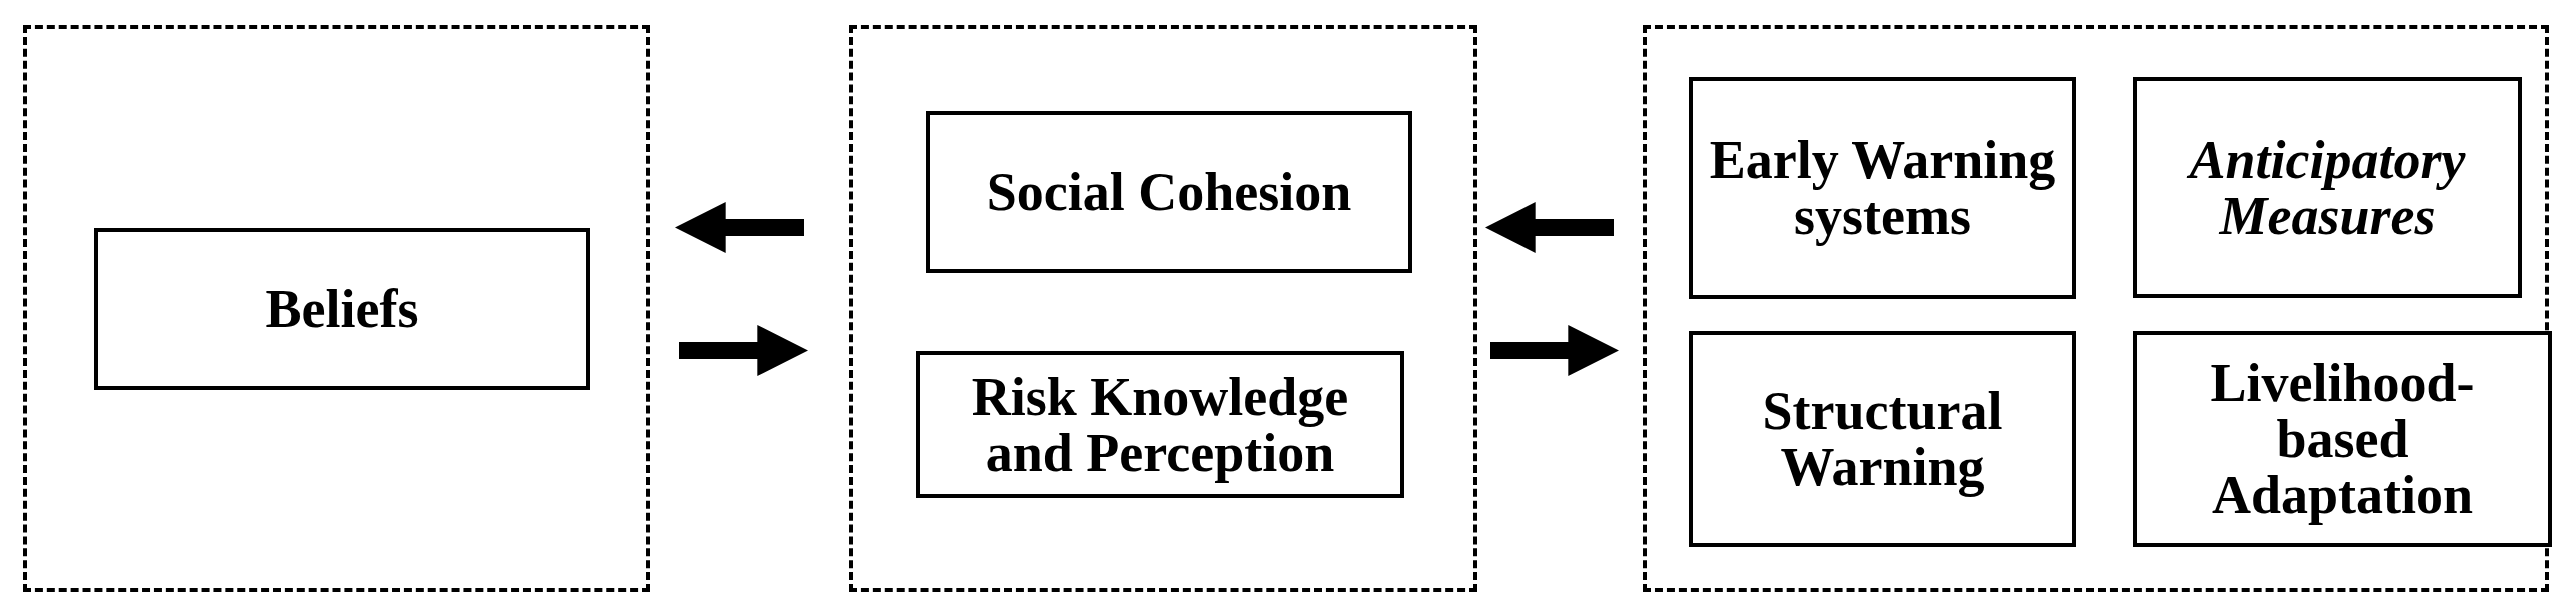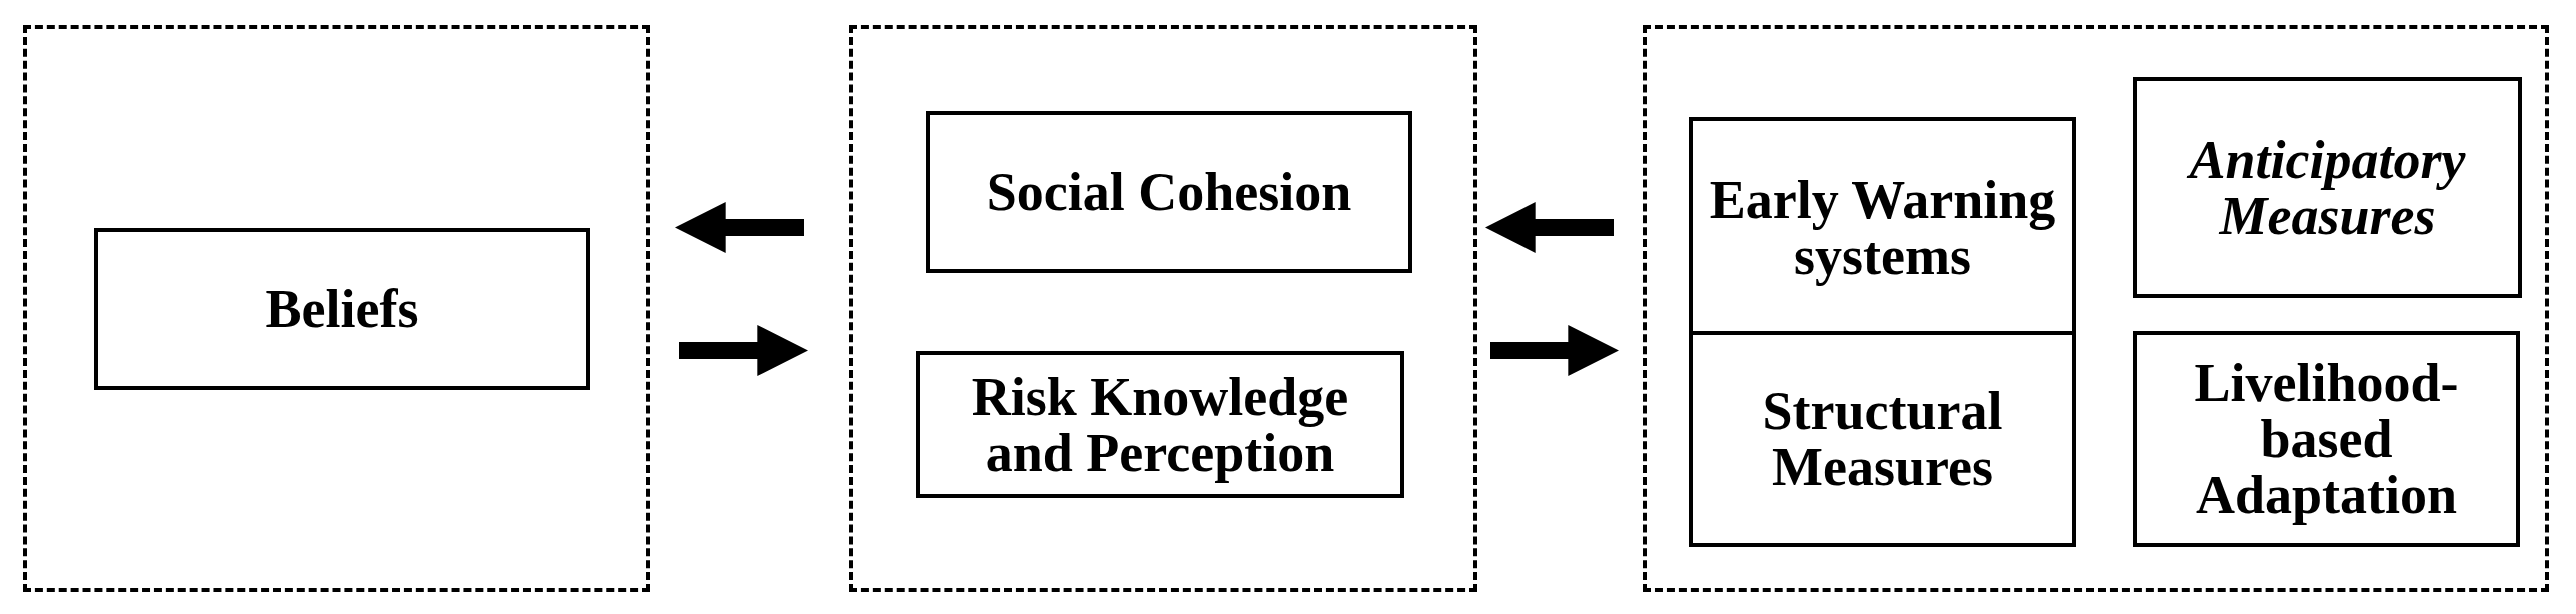--- a/index.html
+++ b/index.html
@@ -32,24 +32,24 @@
     text-align: center;
     font-weight: bold;
     font-size: 54px;
     line-height: 1.04;
     white-space: pre-line;
   }
   
   .box-beliefs      { left: 67px;  top: 199px; width: 496px; height: 162px; font-family: Liberation Serif, serif; }
   .box-social       { left: 73px;  top: 82px; width: 486px; height: 162px; }
   .box-risk         { left: 63px;  top: 322px; width: 488px; height: 147px; }
-  .box-early        { left: 42px;  top: 48px;  width: 387px; height: 222px; margin-top: 40px; }
+  .box-early        { left: 42px;  top: 48px;  width: 387px; height: 222px; }
   .box-anticipatory { left: 486px; top: 48px;  width: 389px; height: 221px; font-style: italic; }
   .box-structural   { left: 42px;  top: 302px; width: 387px; height: 216px; }
-  .box-livelihood   { left: 486px; top: 302px; width: 387px; height: 216px; text-align: center; }
+  .box-livelihood   { left: 486px; top: 302px; width: 419px; height: 216px; text-align: center; }
   .arrow {
     position: absolute;
     width: 129px;
     height: 51px;
   }
   .arrow svg { display: block; width: 100%; height: 100%; }
   .arrow polygon { fill: #000000; }
   .arrow-1 { left: 675px;  top: 202px; }
   .arrow-2 { left: 679px;  top: 325px; }
   .arrow-3 { left: 1485px; top: 202px; }
@@ -104,21 +104,21 @@
     <div class="node box-early">
       <span>Early Warning
 systems</span>
     </div>
     <div class="node box-anticipatory">
       <span>Anticipatory
 Measures</span>
     </div>
     <div class="node box-structural">
       <span>Structural
-Measures</span>
+Warning</span>
     </div>
     <div class="node box-livelihood">
       <span>Livelihood-
 based
 Adaptation</span>
     </div>
   </div>
 
 </div>
 

